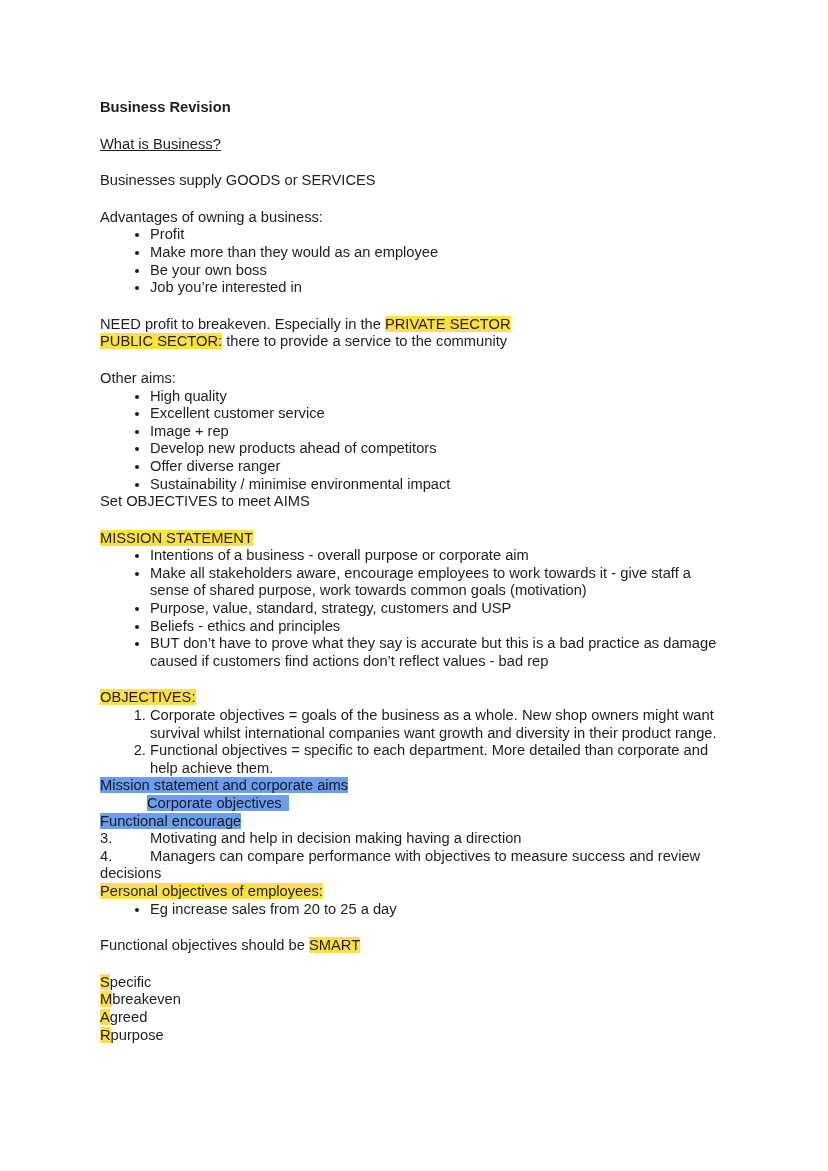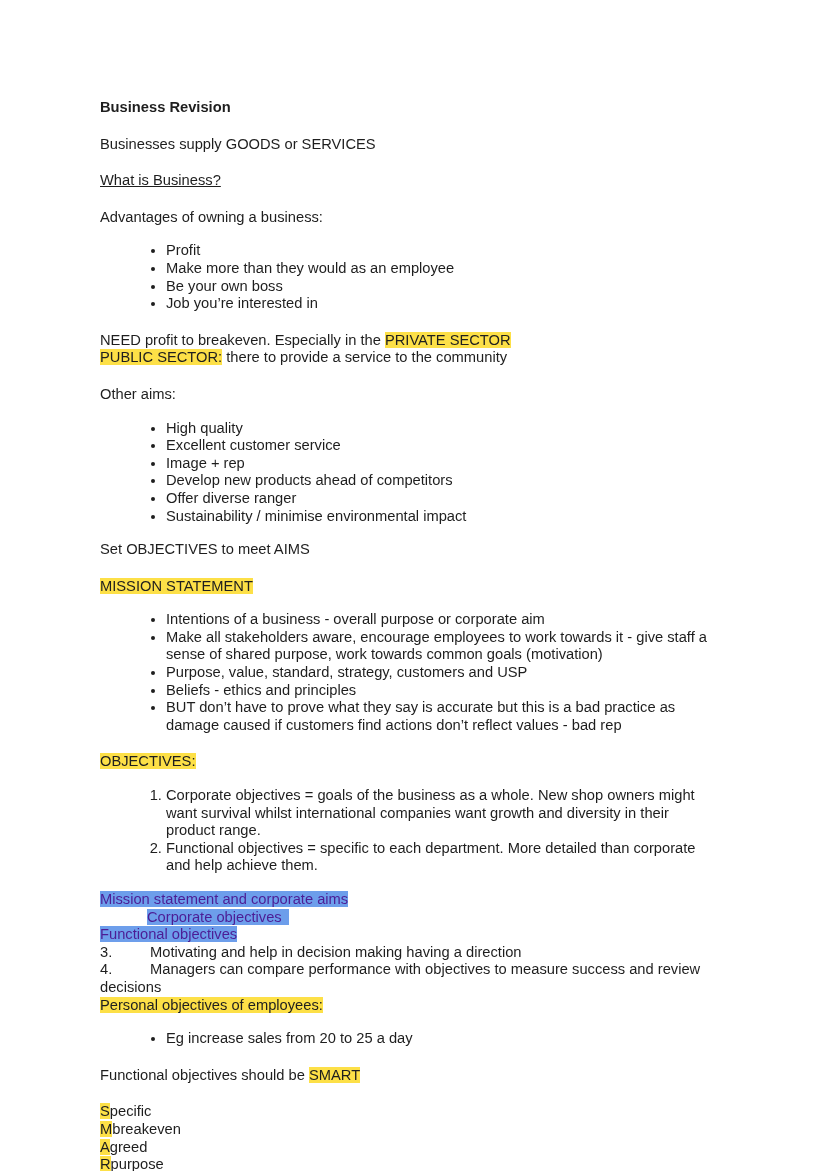--- a/index.html
+++ b/index.html
@@ -13,37 +13,37 @@
     font-size:14.7px;
     line-height:17.6px;
     color:#1e1e1e;
     overflow:hidden;
   }
   .line{white-space:normal;}
   .gap{margin-top:19px;}
   .title{font-weight:bold;}
   .underline{text-decoration:underline;}
   .hl{background:#fde047;}
-  .sel{background:#6d9eeb;color:#4c1d95;}
+  .sel{background:#6d9eeb;color:#0f172a;}
   .sel.pad-r{padding-right:7px;margin-left:47px;}
-  ul.doc-list,ol.doc-list{margin:16px;padding:0 0 0 50px;list-style-position:outside;}
+  ul.doc-list,ol.doc-list{margin:0;padding:0 0 0 50px;list-style-position:outside;}
   ul.doc-list{list-style-type:disc;}
   ol.doc-list{list-style-type:decimal;}
   .numcol{display:inline-block;width:50px;}
 </style>
 </head>
 <body>
 
 <div class="page">
 
   <div class="line title">Business Revision</div>
 
+  <div class="line gap"><span class="underline">What is Business?</span></div>
+
   <div class="line gap">Businesses supply GOODS or SERVICES</div>
-
-  <div class="line gap"><span class="underline">What is Business?</span></div>
 
   <div class="line gap">Advantages of owning a business:</div>
   <ul class="doc-list">
     <li class="line">Profit</li>
     <li class="line">Make more than they would as an employee</li>
     <li class="line">Be your own boss</li>
     <li class="line">Job you’re interested in</li>
   </ul>
 
   <div class="line gap"><span>NEED profit to breakeven. Especially in the </span><span class="hl">PRIVATE SECTOR</span></div>
@@ -70,21 +70,21 @@
   </ul>
 
   <div class="line gap"><span class="hl">OBJECTIVES:</span></div>
   <ol class="doc-list">
     <li class="line">Corporate objectives = goals of the business as a whole. New shop owners might want survival whilst international companies want growth and diversity in their product range.</li>
     <li class="line">Functional objectives = specific to each department. More detailed than corporate and help achieve them.</li>
   </ol>
 
   <div class="line"><span class="sel">Mission statement and corporate aims</span></div>
   <div class="line"><span class="sel pad-r">Corporate objectives</span></div>
-  <div class="line"><span class="sel">Functional objectives</span></div>
+  <div class="line"><span class="sel">Functional encourage</span></div>
 
   <div class="line"><span class="numcol">3.</span><span>Motivating and help in decision making having a direction</span></div>
   <div class="line"><span class="numcol">4.</span><span>Managers can compare performance with objectives to measure success and review decisions</span></div>
 
   <div class="line"><span class="hl">Personal objectives of employees:</span></div>
   <ul class="doc-list">
     <li class="line">Eg increase sales from 20 to 25 a day</li>
   </ul>
 
   <div class="line gap"><span>Functional objectives should be </span><span class="hl">SMART</span></div>

